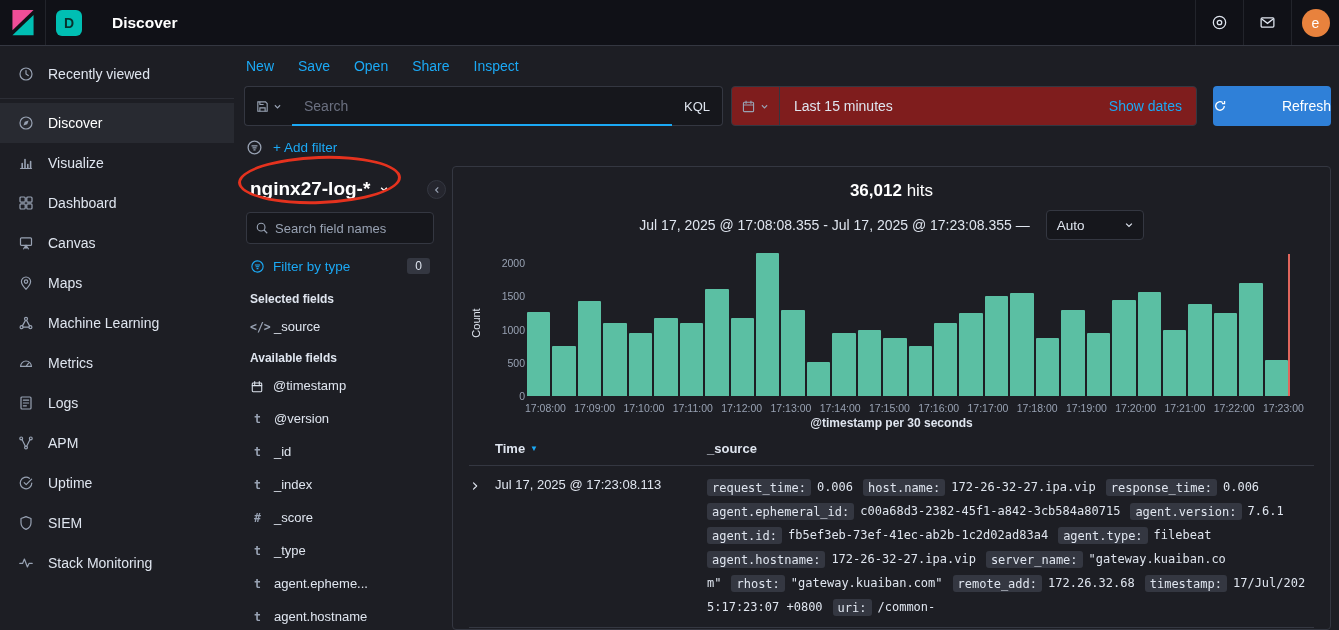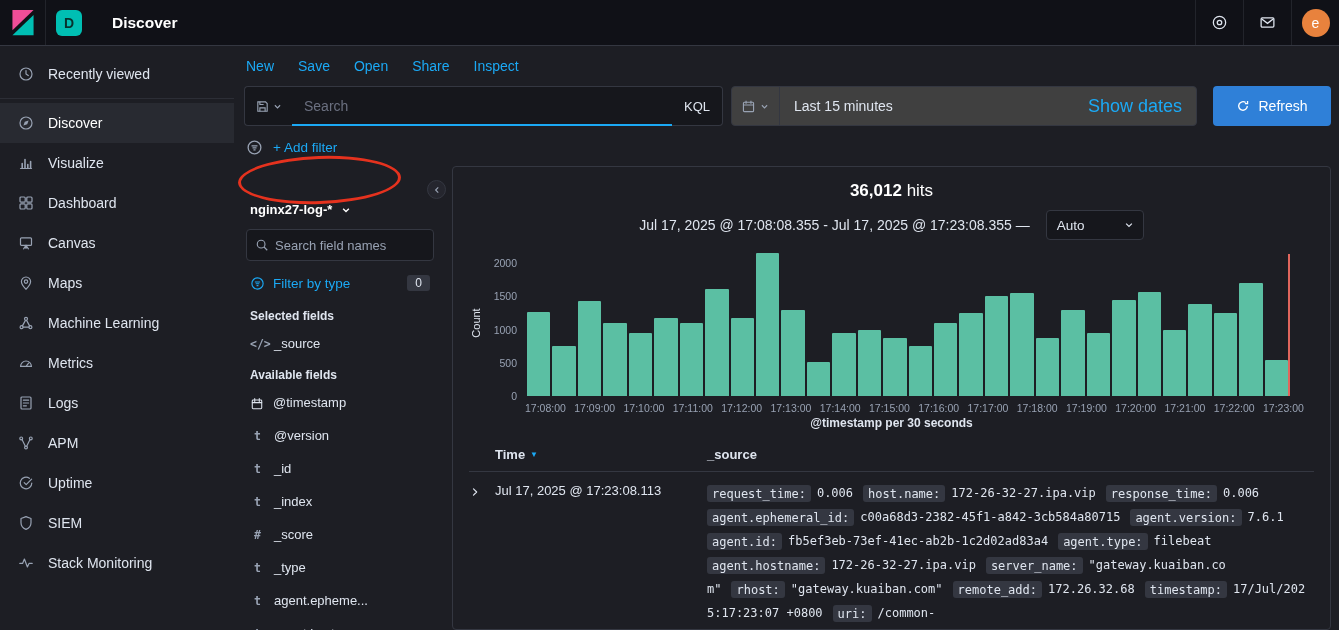--- a/index.html
+++ b/index.html
@@ -29,35 +29,35 @@
   
   .menubar { display:flex; gap:24px; padding:2px 2px 12px 2px; font-size:14px; }
   .menu-link { color:#1ba9f5; cursor:pointer; }
 
   
   .search-row { display:flex; align-items:center; }
   .save-btn { width:48px; height:40px; background:#16171c; border:1px solid #343741; border-right:none; border-radius:4px 0 0 4px; display:flex; align-items:center; justify-content:center; gap:2px; color:#98a2b3; cursor:pointer; }
   .search-input { flex:1; height:40px; background:#16171c; border:1px solid #343741; border-left:none; border-right:none; border-bottom:2px solid #1ba9f5; color:#dfe5ef; padding:0 12px; font-size:14px; outline:none; font-family:"Liberation Sans",sans-serif; }
   .search-input::placeholder { color:#6b7080; }
   .kql-box { height:40px; padding:0 12px; display:flex; align-items:center; background:#16171c; border:1px solid #343741; border-left:none; border-radius:0 4px 4px 0; font-size:13px; cursor:pointer; }
-  .date-group { width:466px; flex:0 0 466px; margin-left:8px; height:40px; display:flex; align-items:center; background:#404040; border:1px solid #343741; border-radius:4px; }
+  .date-group { width:466px; flex:0 0 466px; margin-left:8px; height:40px; display:flex; align-items:center; background:#7f1d1d; border:1px solid #343741; border-radius:4px; }
   .date-btn { width:48px; height:100%; display:flex; align-items:center; justify-content:center; gap:3px; border-right:1px solid #343741; color:#98a2b3; cursor:pointer; }
   .date-text { flex:1; padding-left:14px; font-size:14px; cursor:pointer; }
-  .show-dates { color:#1ba9f5; font-size:18px; padding-right:14px; cursor:pointer; }
-  .refresh-btn { margin-left:16px; width:118px; height:40px; border-radius:4px; background:#2f80d8; color:#fff; display:flex; align-items:center; justify-content:center; gap:8px; font-size:14px; cursor:pointer; }
+  .show-dates { color:#1ba9f5; font-size:14px; padding-right:14px; cursor:pointer; }
+  .refresh-btn { margin-left:16px; width:118px; height:40px; border-radius:4px; background:#2f80d8; color:#fff; display:flex; align-items:center; justify-content:space-between; gap:8px; font-size:14px; cursor:pointer; }
 
   
   .filter-row { display:flex; align-items:center; gap:10px; padding:13px 2px 10px 2px; }
   .filter-glyph { color:#98a2b3; }
   .add-filter { color:#1ba9f5; font-size:13.5px; cursor:pointer; }
 
   
   .content { display:flex; flex:1; min-height:0; }
   .fields-panel { width:196px; flex:0 0 196px; position:relative; padding:4px 6px 0 2px; }
-  .index-row { display:flex; align-items:center; gap:8px; padding:8px 2px 12px 4px; font-weight:700; font-size:13px; color:#fff; cursor:pointer;margin-top:24px; }
+  .index-row { display:flex; align-items:center; gap:8px; padding:8px 2px 12px 4px; font-weight:700; font-size:19px; color:#fff; cursor:pointer; }
   .collapse-btn { position:absolute; right:-6px; top:14px; width:19px; height:19px; border-radius:50%; background:#25262e; border:1px solid #343741; color:#98a2b3; display:flex; align-items:center; justify-content:center; cursor:pointer; z-index:3; }
   .field-search { display:flex; align-items:center; gap:6px; height:32px; background:#16171c; border:1px solid #343741; border-radius:4px; padding:0 8px; color:#98a2b3; }
   .field-search input { flex:1; min-width:0; background:transparent; border:none; outline:none; color:#dfe5ef; font-size:13px; font-family:"Liberation Sans",sans-serif; }
   .field-search input::placeholder { color:#98a2b3; }
   .filter-type-row { display:flex; align-items:center; gap:8px; padding:14px 4px 10px 4px; color:#1ba9f5; font-size:13.5px; cursor:pointer; }
   .count-badge { margin-left:auto; background:#343741; color:#dfe5ef; border-radius:3px; padding:1px 8px; font-size:12px; }
   .fields-heading { font-size:12px; font-weight:700; color:#dfe5ef; padding:8px 4px 4px 4px; }
   .field-item { display:flex; align-items:center; gap:9px; height:33px; padding:0 4px; font-size:13px; cursor:pointer; }
   .type-letter { width:15px; text-align:center; color:#98a2b3; font-weight:700; font-size:11.5px; font-family:"DejaVu Sans Mono",monospace; }
 
@@ -65,30 +65,30 @@
   .results-panel { flex:1; min-width:0; margin-left:12px; border:1px solid #343741; border-radius:4px; padding:14px 16px 0 16px; display:flex; flex-direction:column; }
   .hits-line { text-align:center; font-size:17px; color:#fff; }
   .hits-num { font-weight:700; }
   .range-line { display:flex; align-items:center; justify-content:center; gap:16px; padding:9px 0 2px 0; font-size:14px; }
   .interval-select { width:98px; height:30px; background:#16171c; border:1px solid #343741; border-radius:4px; display:flex; align-items:center; justify-content:space-between; padding:0 8px 0 10px; font-size:13.5px; cursor:pointer; }
 
   .chart-block { display:flex; height:146px; margin-top:8px; }
   .count-label { width:14px; position:relative; }
   .count-label span { position:absolute; top:50%; left:50%; transform:translate(-50%,-50%) rotate(-90deg); font-size:11px; color:#dfe5ef; white-space:nowrap; }
   .yaxis { width:42px; position:relative; }
-  .ytick { position:absolute; right:8px; transform:translateY(50%); font-size:10.5px; color:#98a2b3;margin-left:32px; }
+  .ytick { position:absolute; right:0; transform:translateY(50%); font-size:10.5px; color:#98a2b3;margin-left:32px; }
   .plot { flex:1; position:relative; }
   .bars { position:absolute; inset:0; display:flex; align-items:flex-end; gap:2px; padding:0 26px 0 2px; }
   .bar { flex:1; background:#5bbfa3; border-radius:1px 1px 0 0; }
   .marker { position:absolute; top:4px; bottom:0; right:24px; width:2px; background:#e0665d; }
   .xlabels { display:flex; justify-content:space-between; margin:6px 10px 0 56px; font-size:10.5px; color:#98a2b3; }
   .axis-title { text-align:center; font-size:12px; font-weight:700; margin-top:2px; color:#dfe5ef; }
 
   
-  .doc-table { margin-top:10px; flex:1; overflow:hidden; }
+  .doc-table { margin-top:4px; flex:1; overflow:hidden; }
   .dt-header { display:flex; align-items:center; border-bottom:1px solid #343741; padding:7px 0 9px 0; font-weight:700; font-size:13px; }
   .dt-expand-col { width:26px; flex:0 0 26px; }
   .dt-time-col { width:212px; flex:0 0 212px; }
   .sort-arrow { color:#1ba9f5; font-size:8px; margin-left:5px; vertical-align:2px; cursor:pointer; }
   .dt-row { display:flex; border-bottom:1px solid #343741; padding:9px 0 8px 0; }
   .dt-expand { width:26px; flex:0 0 26px; color:#dfe5ef; padding-top:3px; cursor:pointer; }
   .dt-time { width:212px; flex:0 0 212px; font-size:13px; padding-top:2px; }
   .dt-source { flex:1; min-width:0; font-family:"DejaVu Sans Mono",monospace; font-size:12px; line-height:24px; word-break:break-all; }
   .src-key { background:#343741; border-radius:3px; padding:1.5px 5px; margin-right:6px; white-space:nowrap; }
   .src-val { margin-right:10px; }

